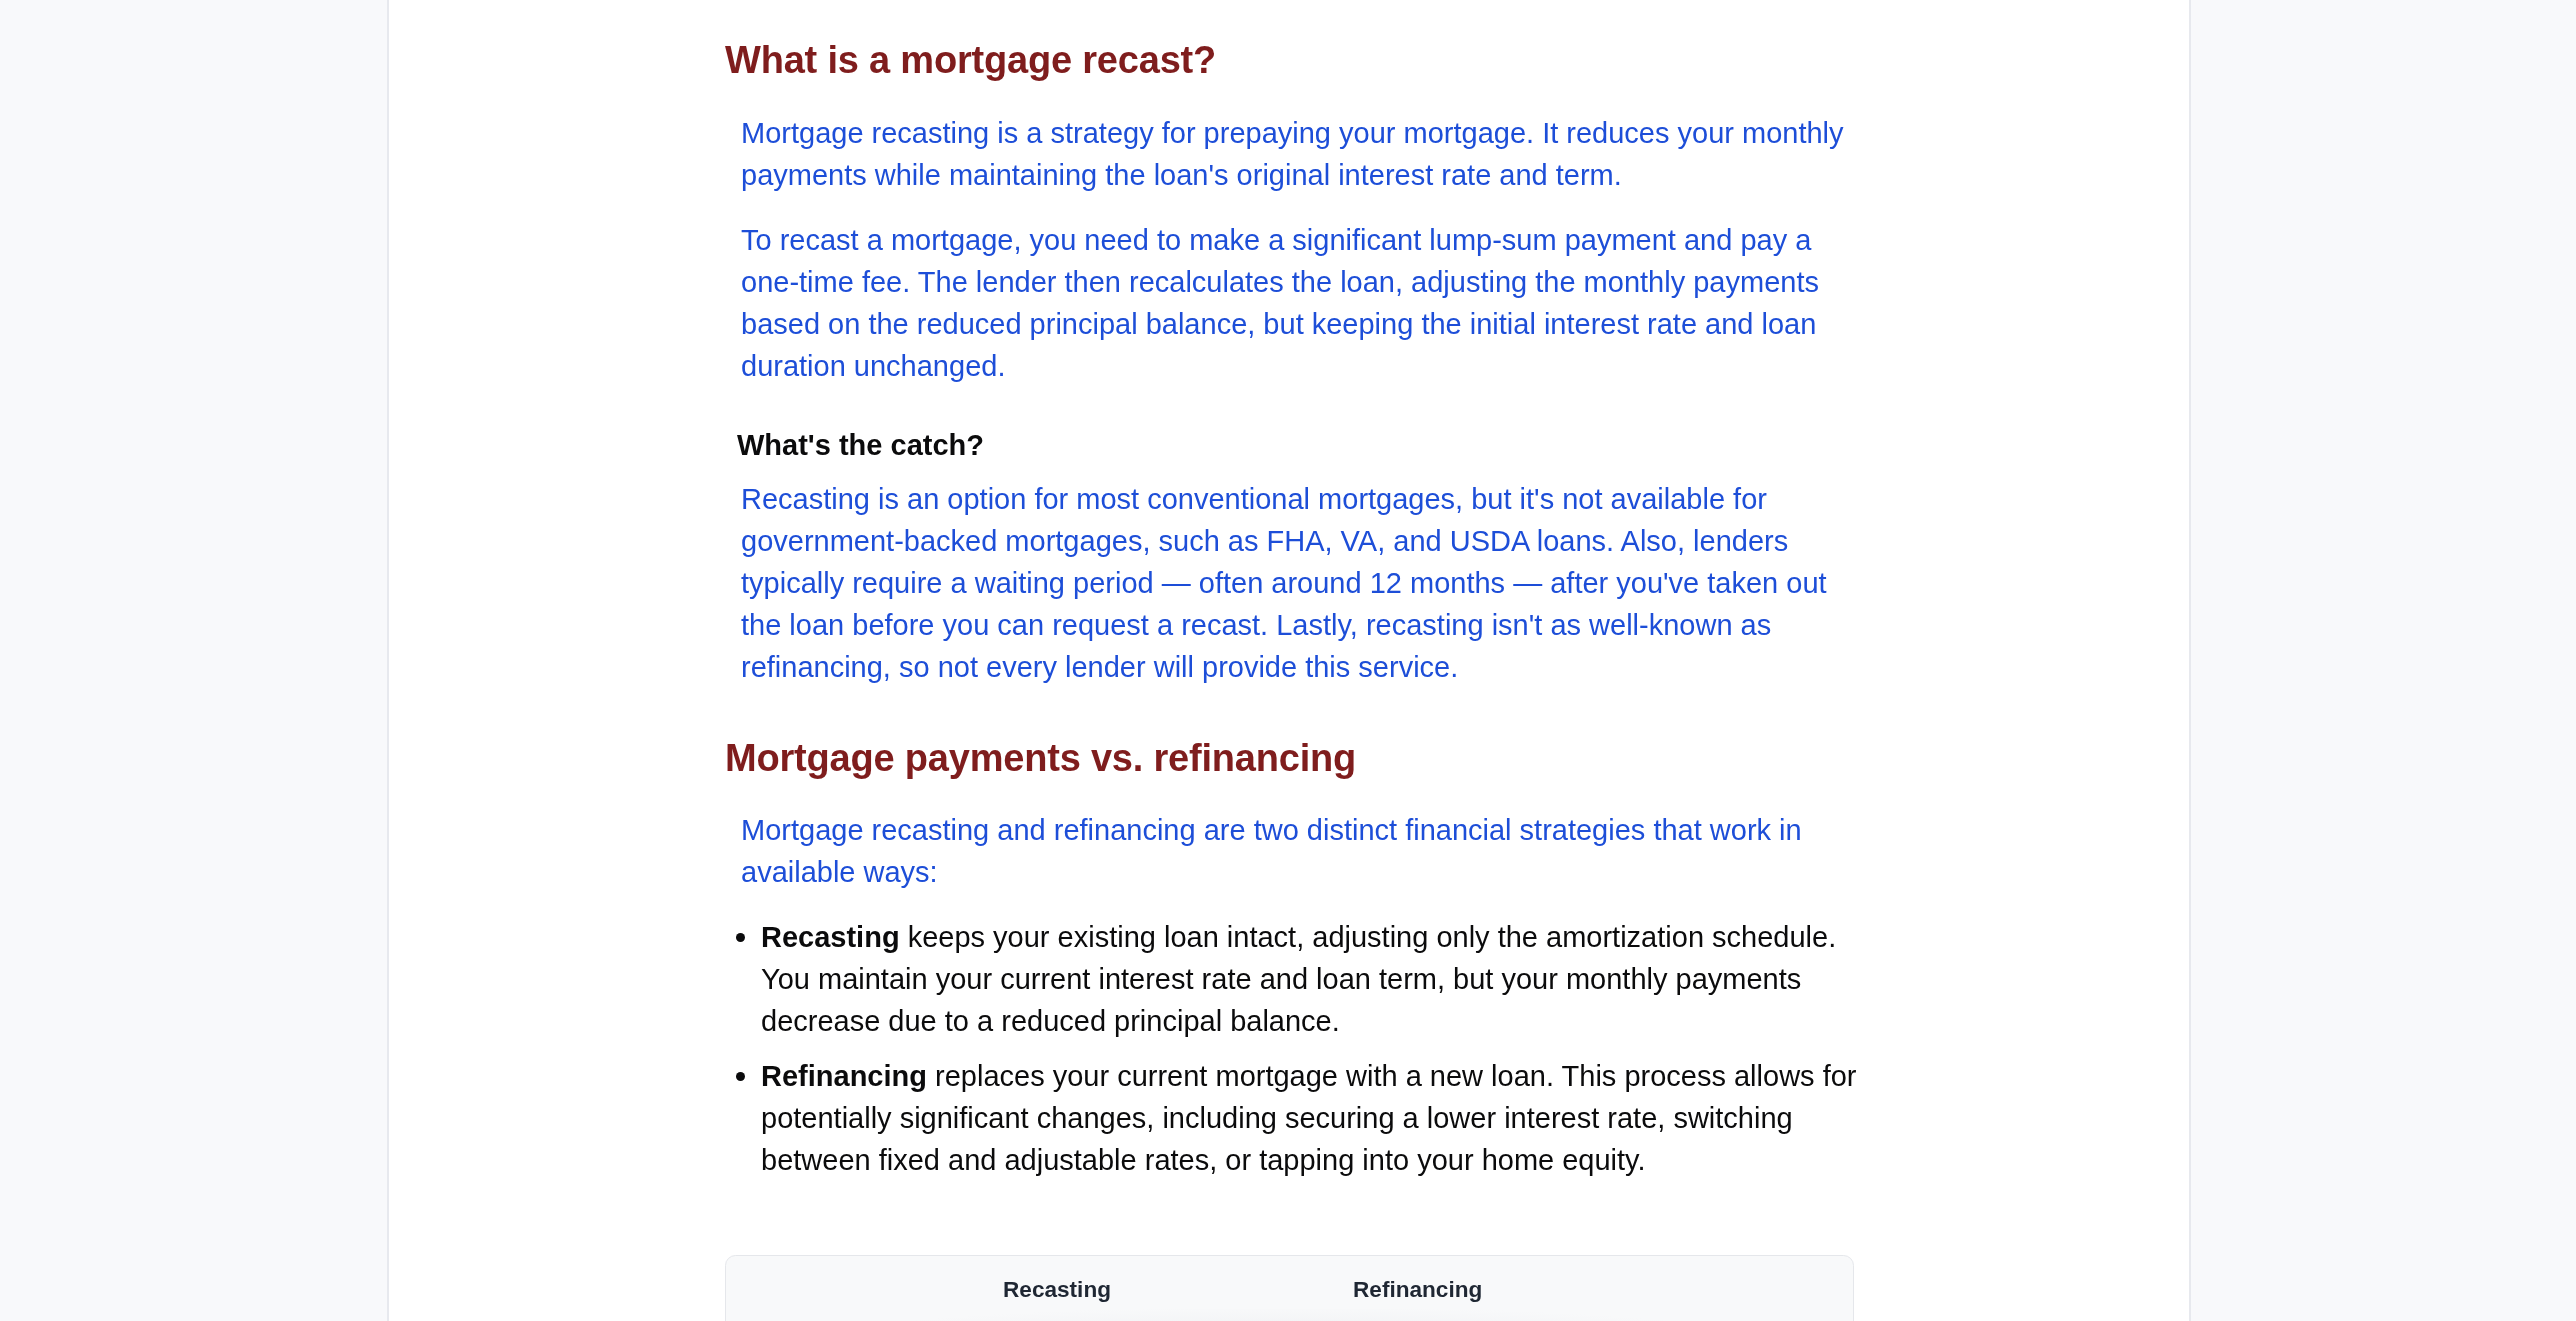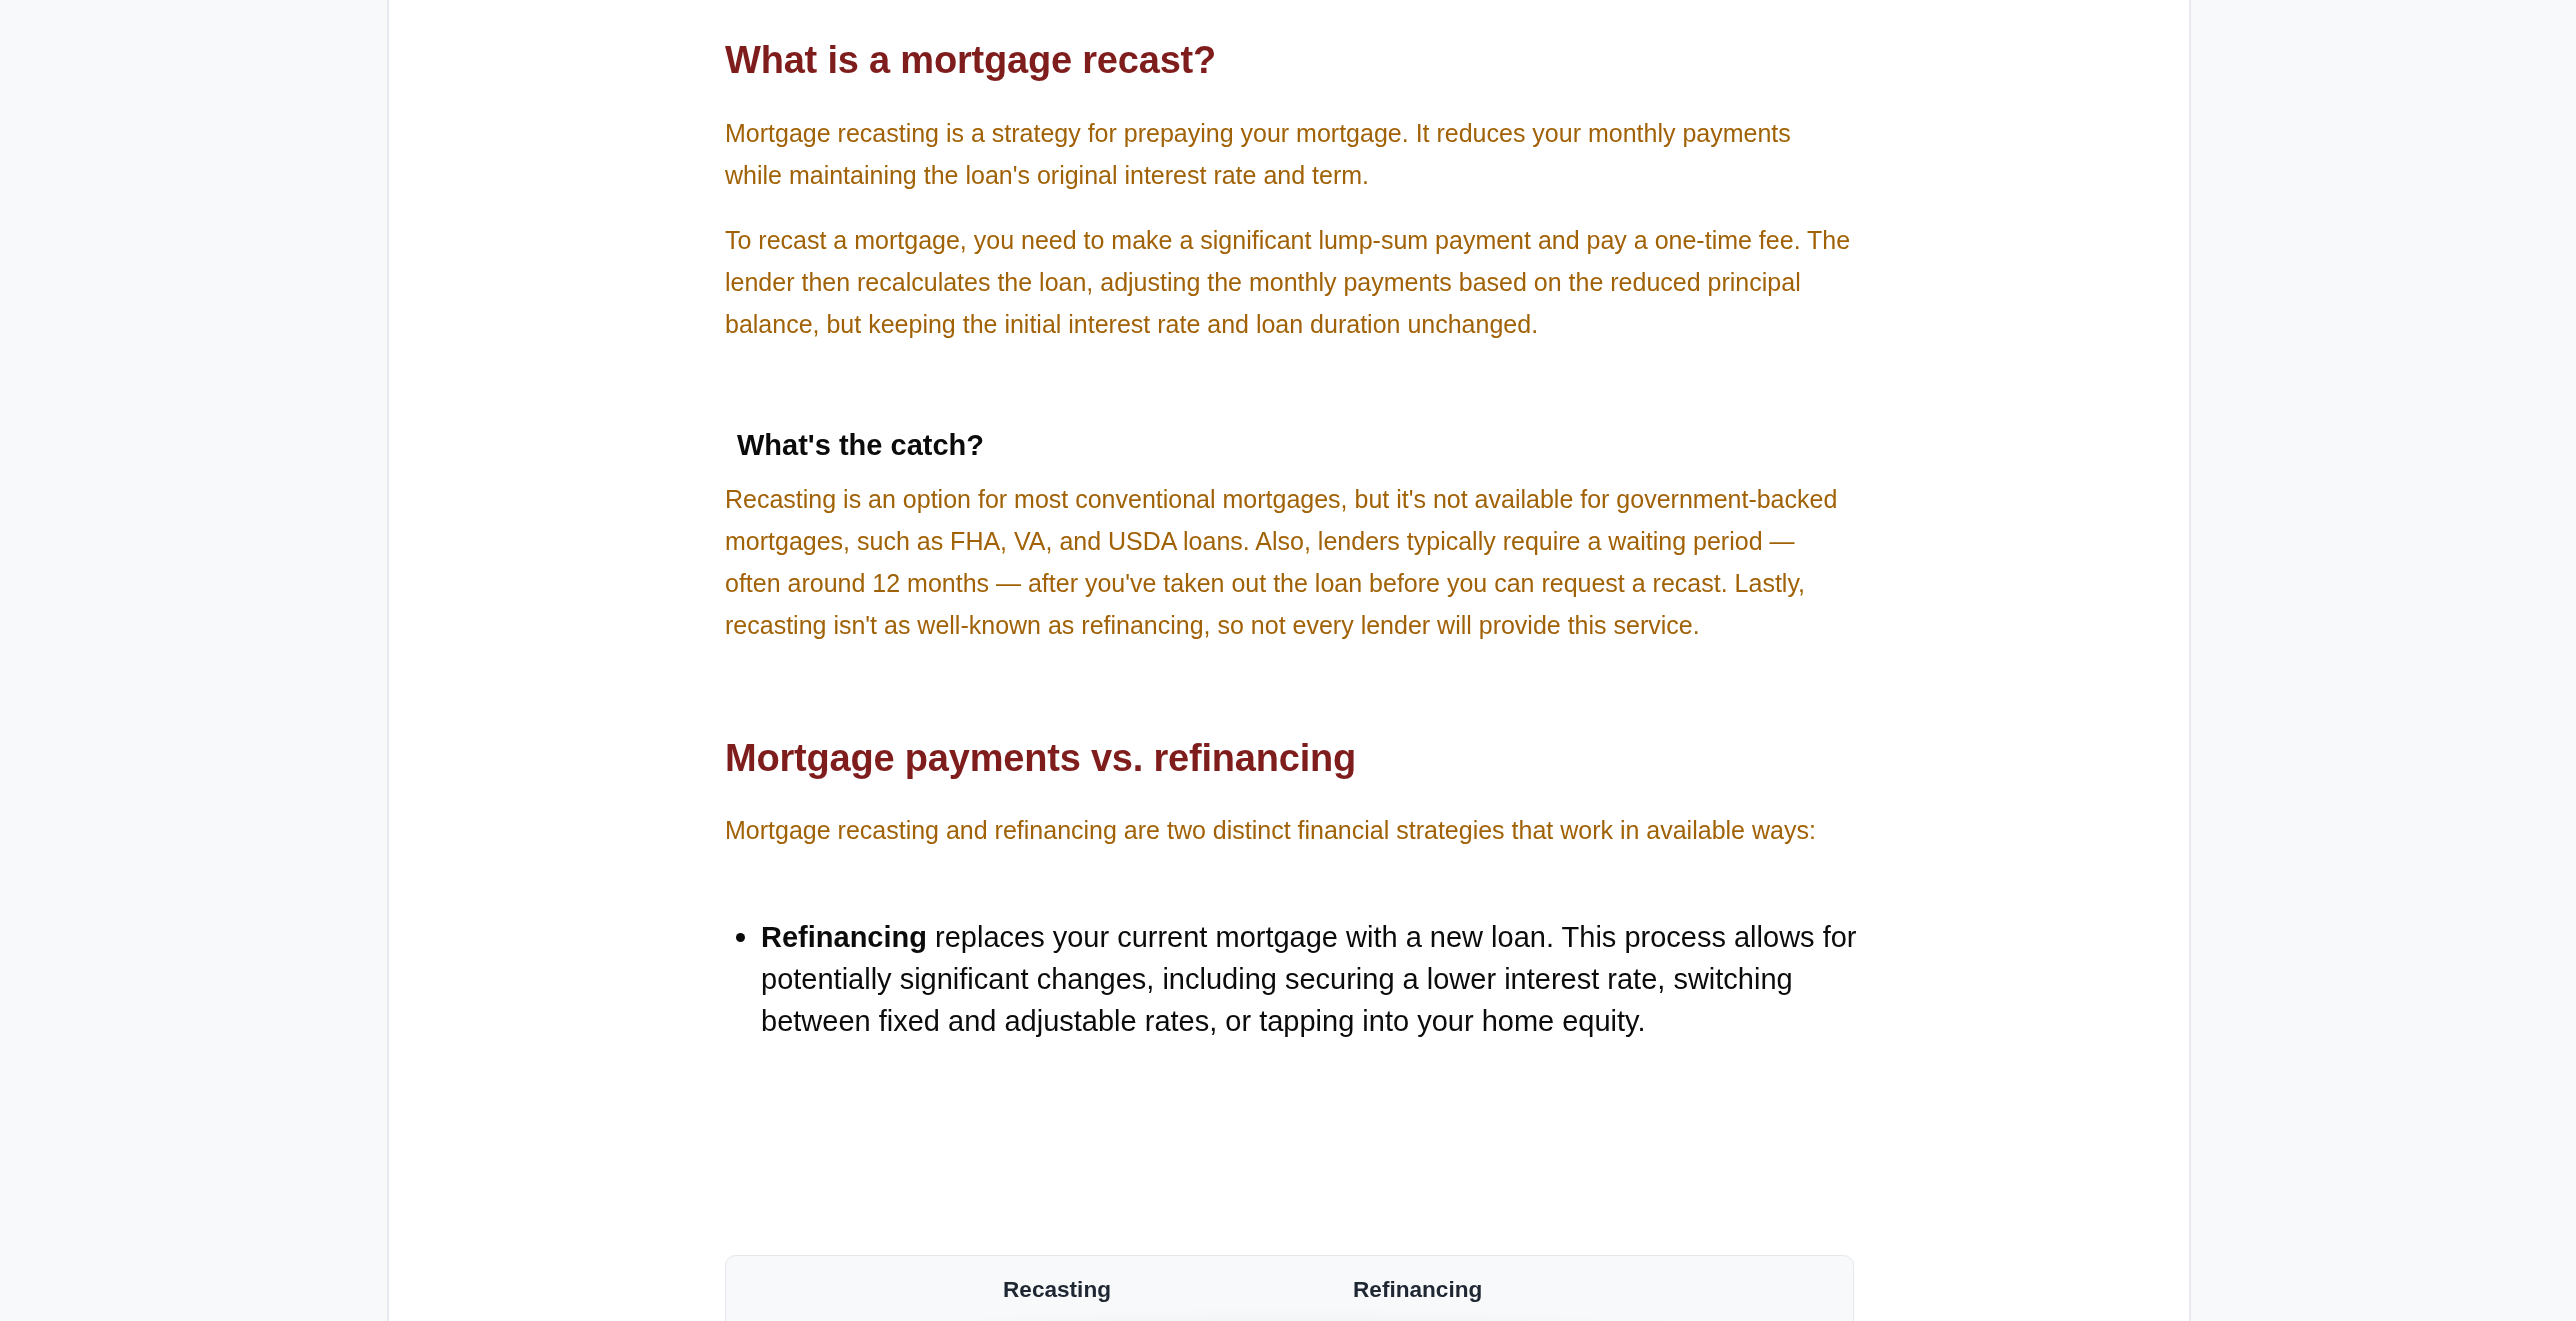--- a/index.html
+++ b/index.html
@@ -19,22 +19,22 @@
   }
   .content {
     position:absolute; left:725px; top:0; width:1129px;
   }
   h2 {
     margin:0; position:absolute; left:0;
     font-size:38px; font-weight:700; color:#7f1d1d;
     letter-spacing:-0.2px; white-space:nowrap;
   }
   .p {
-    position:absolute; left:0; width:1129px;
-    font-size:25px; line-height:42px; color:#a16207;
+    position:absolute; left:16px; width:1129px;
+    font-size:29px; line-height:42px; color:#1d4ed8;
     margin:0;
   }
   .h4 {
     position:absolute; left:0; margin:12px;
     font-size:29px; font-weight:700; color:#0b0b0c; line-height:42px;
   }
   ul.list { position:absolute; left:0; top:916px; width:1144px; margin:0; padding:0; list-style:none; }
   ul.list li {
     position:relative; padding-left:36px;
     font-size:29px; line-height:42px; color:#0b0b0c;
@@ -74,20 +74,24 @@
 
   <p class="p" style="top:478px;">Recasting is an option for most conventional mortgages, but it's not available for government-backed mortgages, such as FHA, VA, and USDA loans. Also, lenders typically require a waiting period — often around 12 months — after you've taken out the loan before you can request a recast. Lastly, recasting isn't as well-known as refinancing, so not every lender will provide this service.</p>
 
   <h2 style="top:737px;">Mortgage payments vs. refinancing</h2>
 
   <p class="p" style="top:809px; width:1121px;">Mortgage recasting and refinancing are two distinct financial strategies that work in available ways:</p>
 
   <ul class="list">
     <li>
       <span class="bullet"></span>
+      <b>Recasting</b><span> keeps your existing loan intact, adjusting only the amortization schedule. You maintain your current interest rate and loan term, but your monthly payments decrease due to a reduced principal balance.</span>
+    </li>
+    <li>
+      <span class="bullet"></span>
       <b>Refinancing</b><span> replaces your current mortgage with a new loan. This process allows for potentially significant changes, including securing a lower interest rate, switching between fixed and adjustable rates, or tapping into your home equity.</span>
     </li>
   </ul>
 </div>
 
 <div class="table-card">
   <div class="shadow"></div>
   <div class="th" style="left:277px;">Recasting</div>
   <div class="th" style="left:627px;">Refinancing</div>
 </div>

